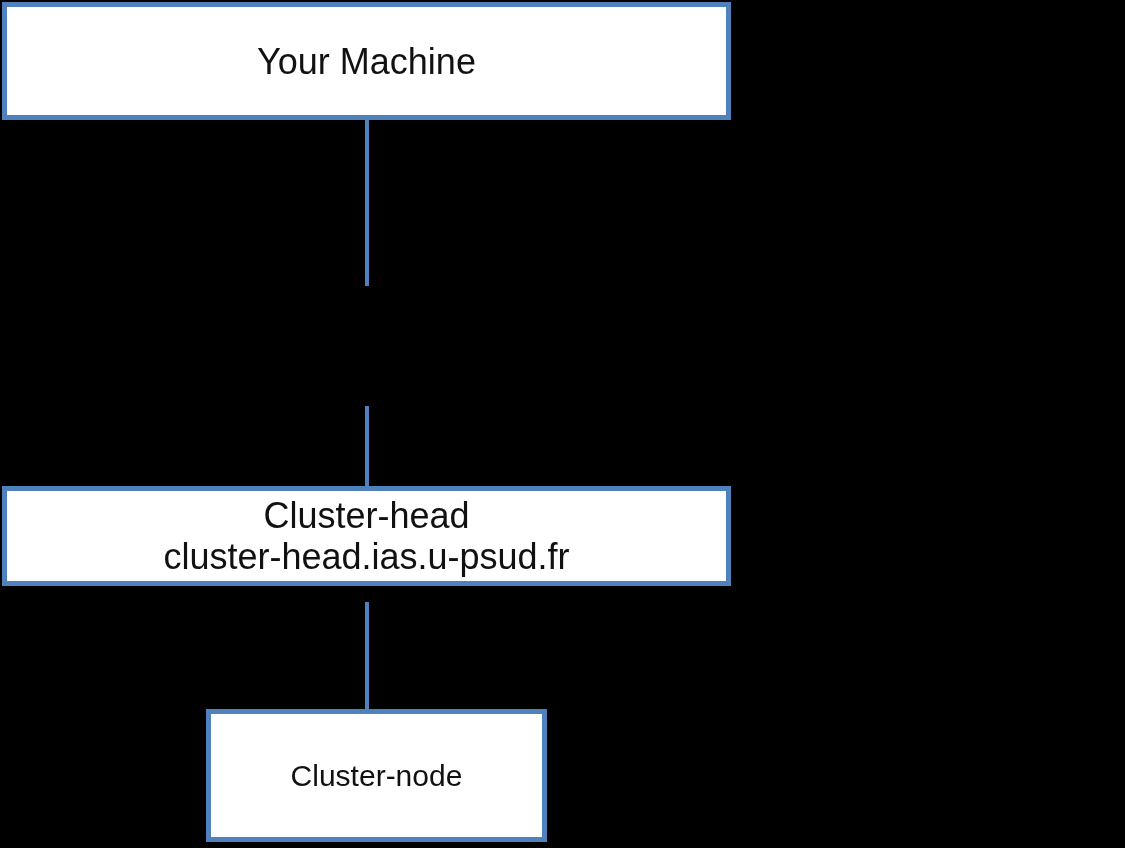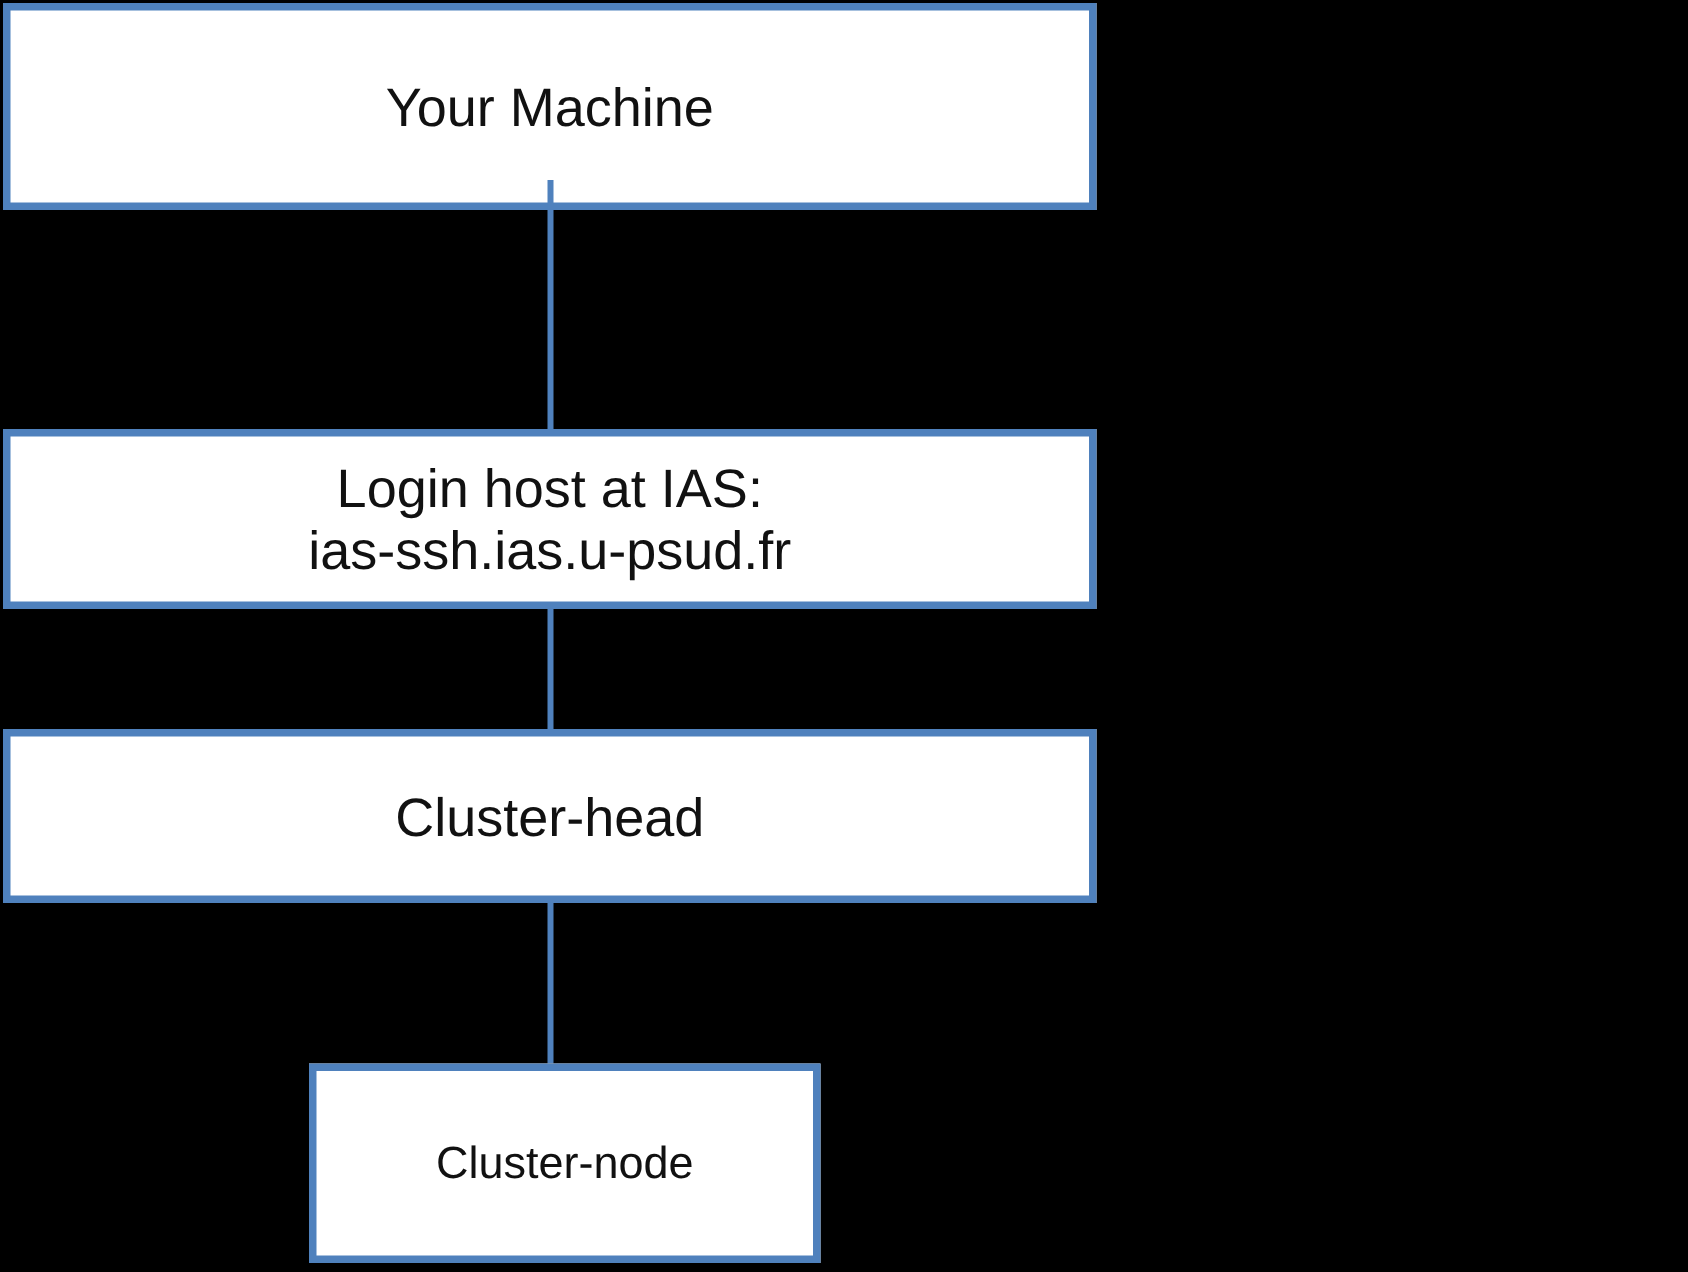--- a/index.html
+++ b/index.html
@@ -24,23 +24,23 @@
     flex-direction: column;
     align-items: center;
     justify-content: center;
     text-align: center;
     color: var(--text, #111111);
   }
   .node .line {
     display: block;
     white-space: nowrap;
   }
-  .node1 { left: 2px;   top: 2px;   width: 729px; height: 138px; font-size: 36px; line-height: 41px; }
+  .node1 { left: 2px;   top: 2px;   width: 729px; height: 118px; font-size: 36px; line-height: 41px; }
   .node2 { left: 2px;   top: 286px; width: 729px; height: 120px; font-size: 36px; line-height: 41px; }
-  .node3 { left: 2px;   top: 486px; width: 729px; height: 116px; font-size: 36px; line-height: 41px; }
+  .node3 { left: 2px;   top: 486px; width: 729px; height: 100px; font-size: 36px; line-height: 41px; }
   .node4 { left: 206px; top: 709px; width: 341px; height: 133px; font-size: 30px; line-height: 40px; }
   .connector {
     position: absolute;
     left: 365px;
     width: 4px;
     background: var(--accent, #4f81bd);
   }
   .c1 { top: 120px; height: 166px; }
   .c2 { top: 406px; height: 80px;  }
   .c3 { top: 602px; height: 107px; }
@@ -49,29 +49,26 @@
 <body>
 
 <div class="canvas" style="--bg: #000000; --node-fill: #ffffff; --accent: #4f81bd; --text: #111111;">
 
   <div class="node node1">
     <span class="line">Your Machine</span>
   </div>
 
   <div class="connector c1"></div>
 
-  <div class="node node2">
-    <span class="line">Login host at IAS:</span>
-    <span class="line">ias-ssh.ias.u-psud.fr</span>
-  </div>
 
   <div class="connector c2"></div>
 
   <div class="node node3">
     <span class="line">Cluster-head</span>
+    <span class="line">cluster-head.ias.u-psud.fr</span>
   </div>
 
   <div class="connector c3"></div>
 
   <div class="node node4">
     <span class="line">Cluster-node</span>
   </div>
 
 </div>
 

